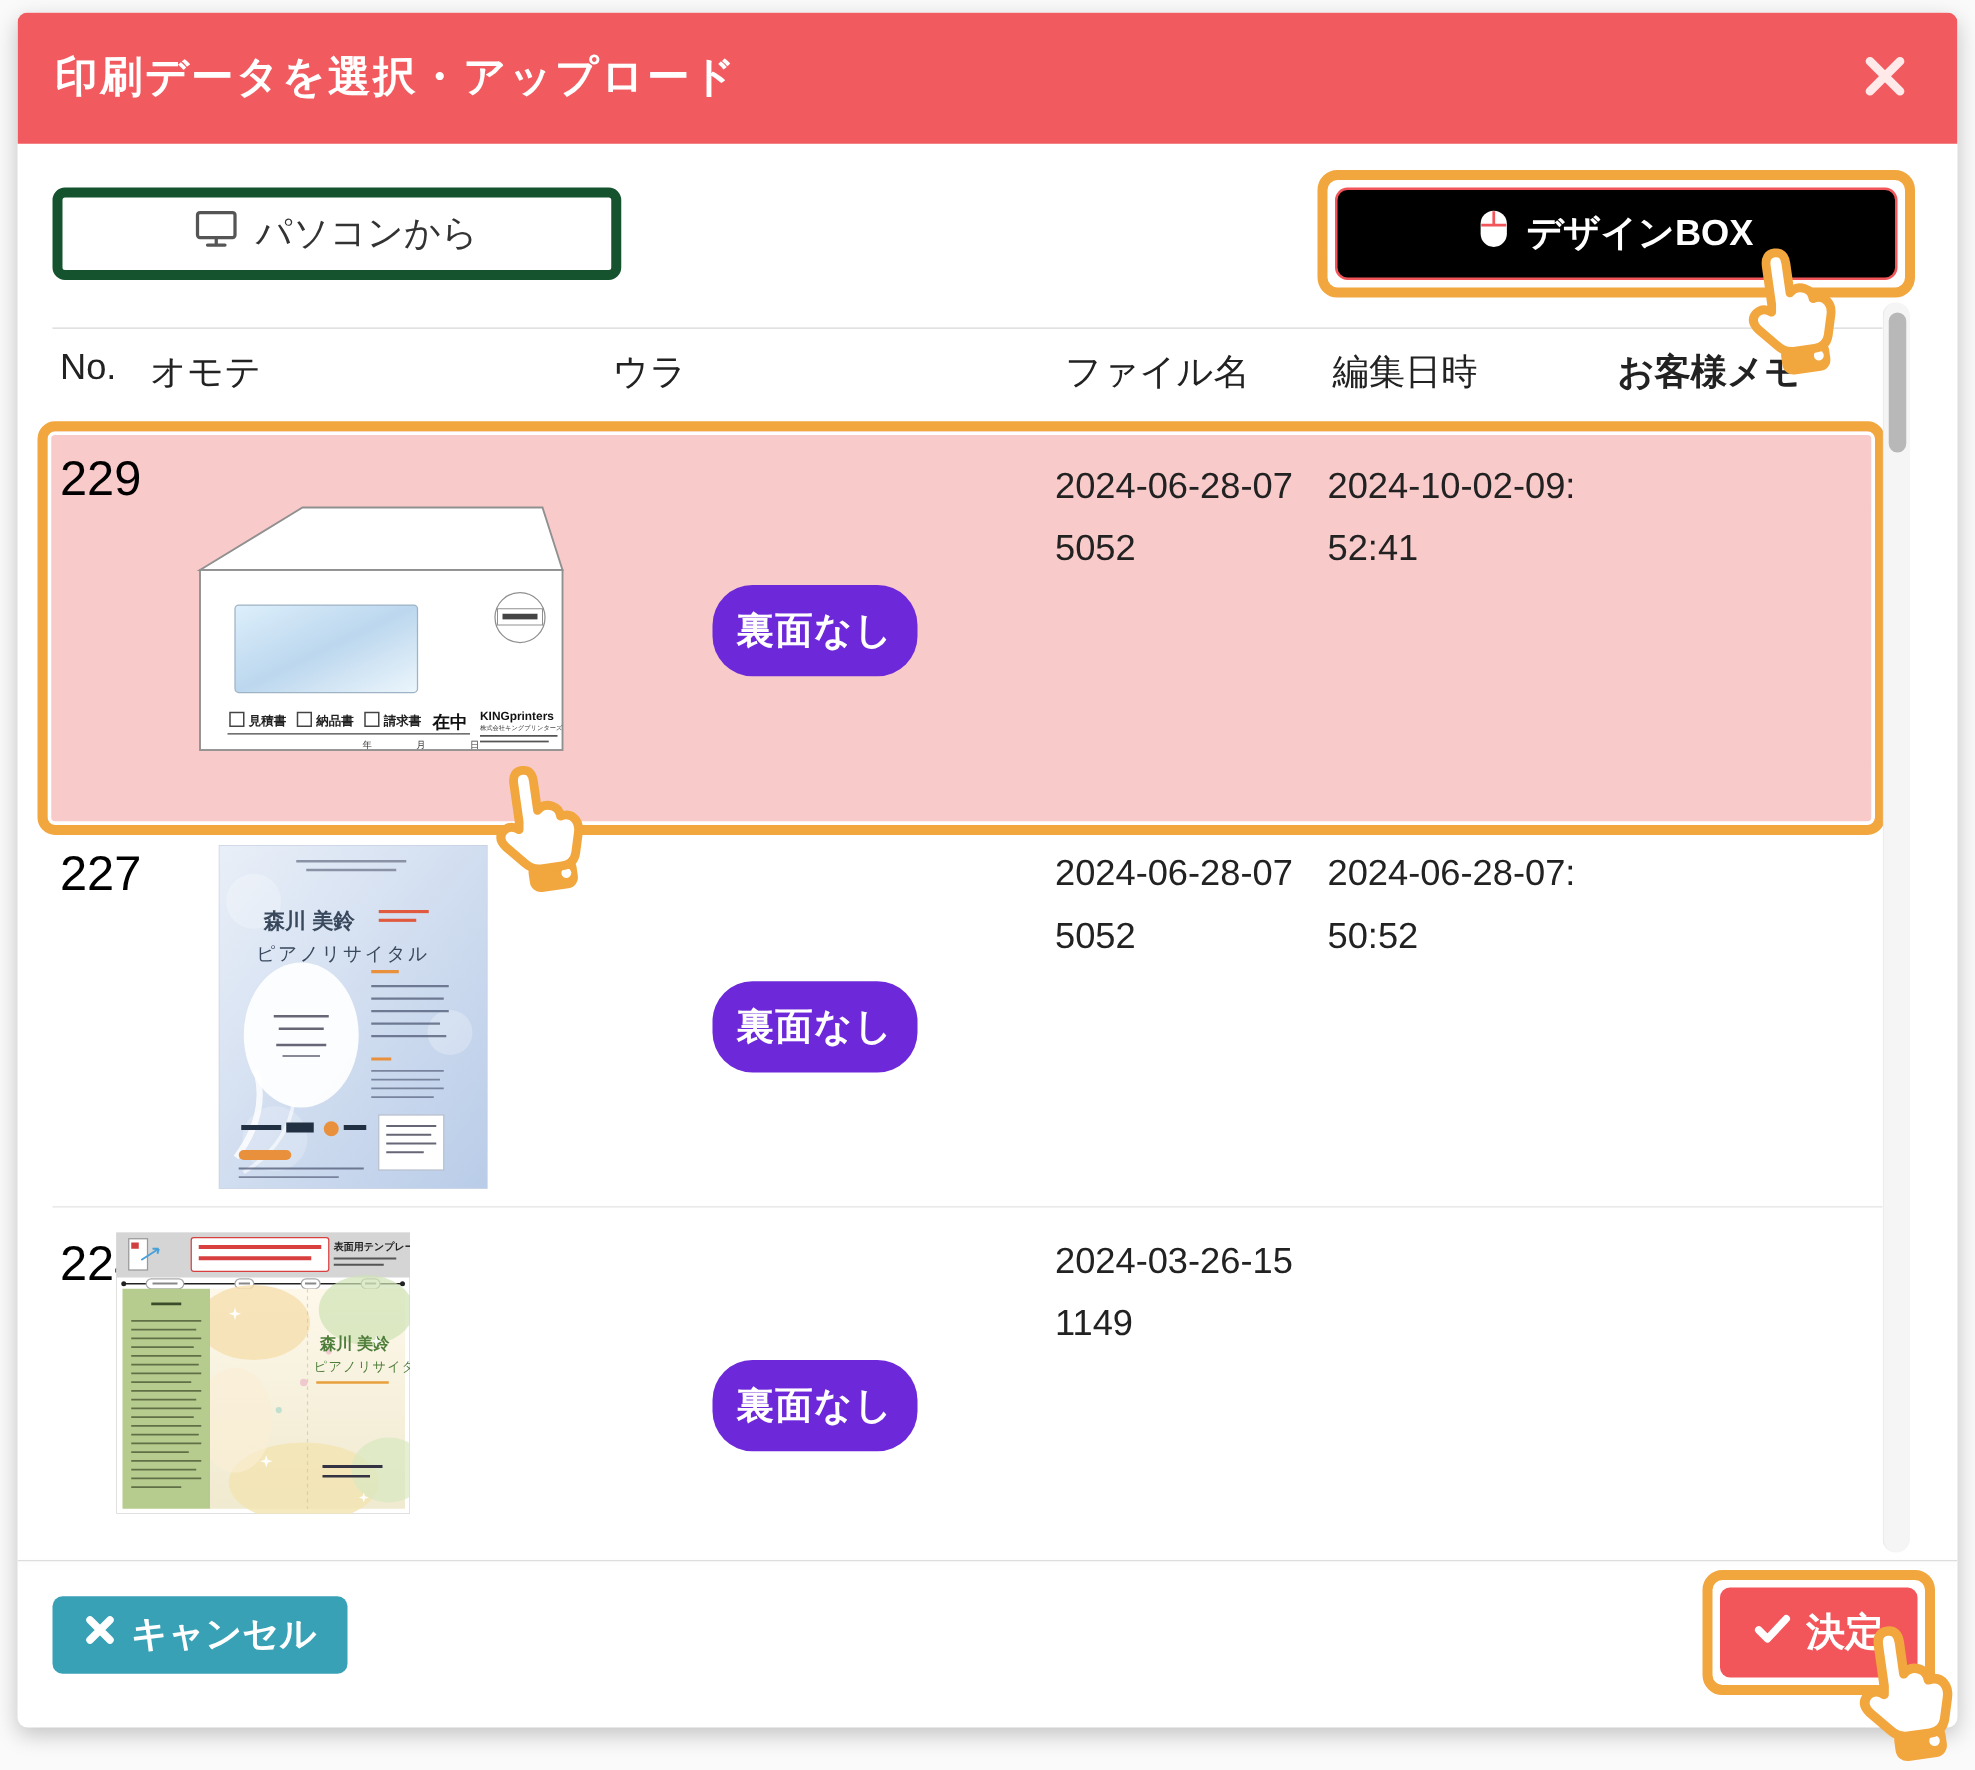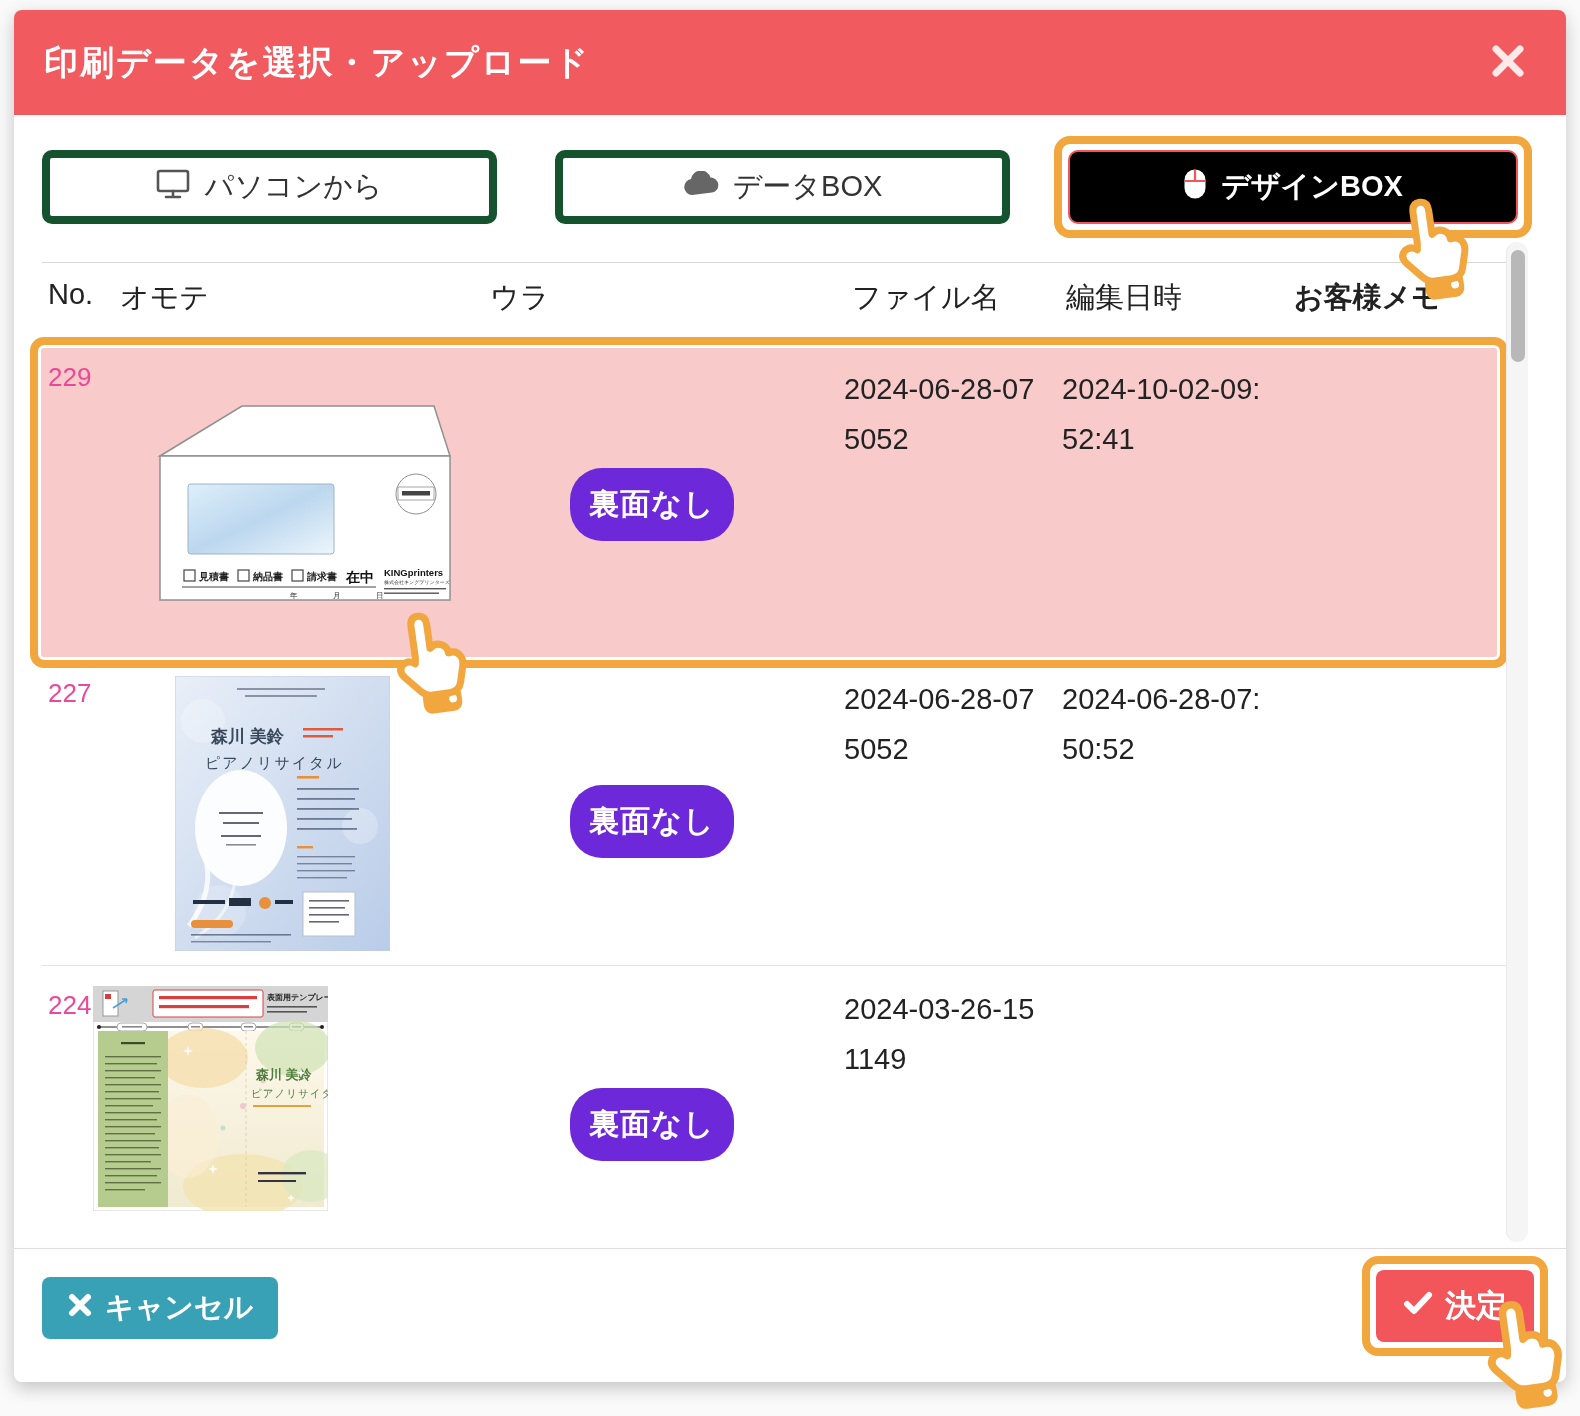--- a/index.html
+++ b/index.html
@@ -32,21 +32,21 @@
   
   .head-divider { position:absolute; left:28px; top:252px; width:1464px; height:1px; background:#d8d8d8; }
   .col-label { position:absolute; top:268px; font-size:29px; color:#222; }
   .c-no    { left:34px; }
   .c-front { left:106px; }
   .c-back  { left:476px; }
   .c-file  { left:838px; }
   .c-edit  { left:1052px; }
   .c-memo  { left:1280px;font-weight:bold; }
 
-  .row-no { position:absolute; font-size:26px; color:#ec4899; }
+  .row-no { position:absolute; font-size:39px; color:#000000; }
   .cell-file, .cell-edit { position:absolute; font-size:29px; color:#222; line-height:1.72; }
   .cell-file { width:192px; word-break:break-all; }
   .cell-edit { width:212px; word-break:break-all; }
   .badge { position:absolute; left:556px; width:164px; height:73px; background:#6d28d9;
     border-radius:32px; color:#fff; font-size:30px; font-weight:bold;
     display:flex; align-items:center; justify-content:center; letter-spacing:1px; }
   .thumb { position:absolute; }
   .row-divider { position:absolute; left:28px; width:1464px; height:1px; background:#e3e3e3; }
 
   .sel-ring { position:absolute; left:16px; top:327px; width:1478px; height:331px;
@@ -100,28 +100,20 @@
     <button class="tab-btn tab-plain tab1">
       <span>
         <svg width="34" height="30" viewBox="0 0 34 30">
           <rect x="2" y="2" width="30" height="20" rx="2" fill="none" stroke="#555" stroke-width="2.6"></rect>
           <path d="M17 22 V27 M10 28 H24" stroke="#555" stroke-width="2.6" stroke-linecap="round"></path>
         </svg>
       </span>
       <span>パソコンから</span>
     </button>
 
-    <button class="tab-btn tab-plain tab2">
-      <span>
-        <svg width="36" height="26" viewBox="0 0 36 26">
-          <path d="M9 24 a8 8 0 0 1 -1 -15.9 a10 10 0 0 1 19.5 -1.5 a7.5 7.5 0 0 1 1.5 14.9 z" fill="#666"></path>
-        </svg>
-      </span>
-      <span>データBOX</span>
-    </button>
 
     <div class="ring tab3-ring">
       <button class="tab-btn tab-active tab3">
         <span>
           <svg width="24" height="32" viewBox="0 0 24 32">
             <rect x="1.5" y="1.5" width="21" height="29" rx="10.5" fill="#fff"></rect>
             <path d="M12 2 V13 M2 13 H22" stroke="#f2555a" stroke-width="2.2"></path>
           </svg>
         </span>
         <span>デザインBOX</span>

